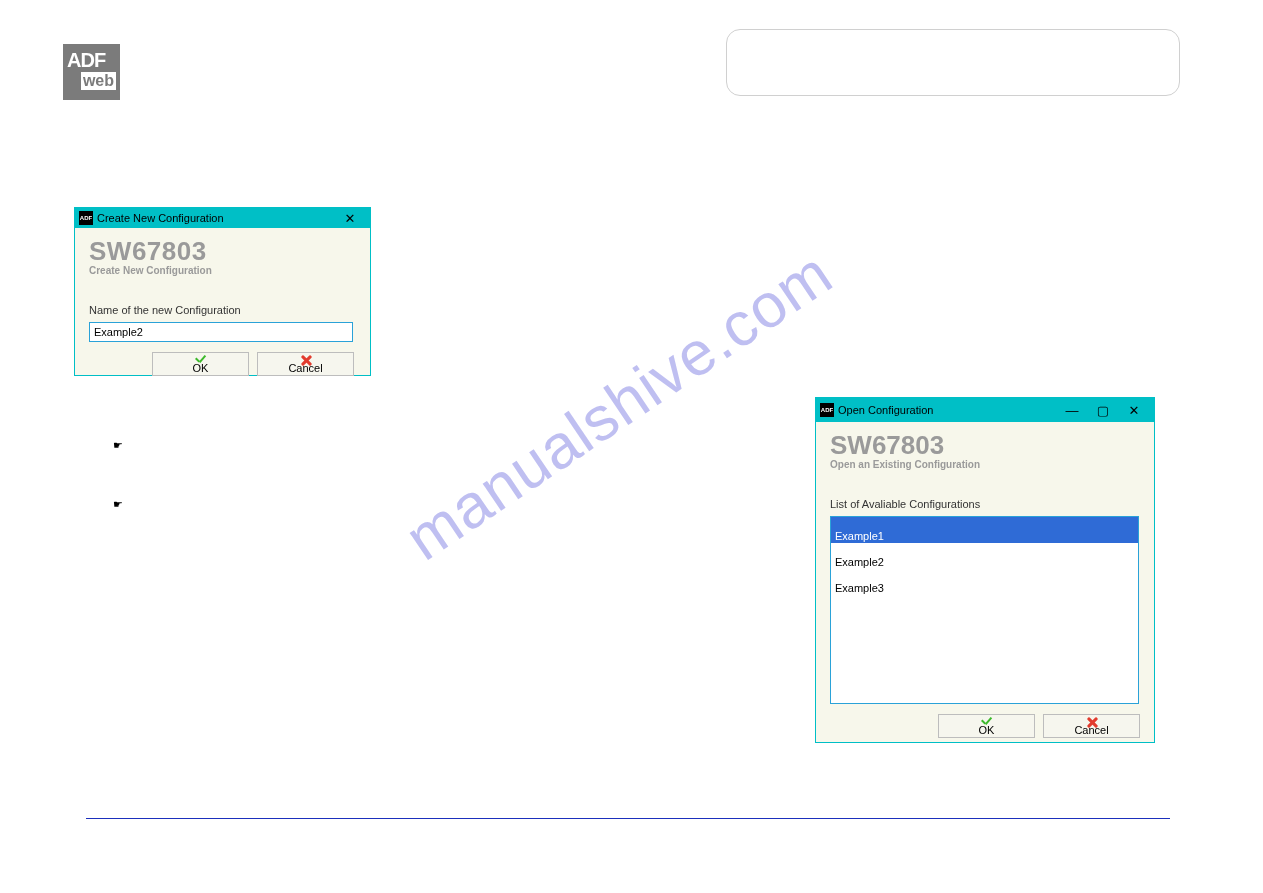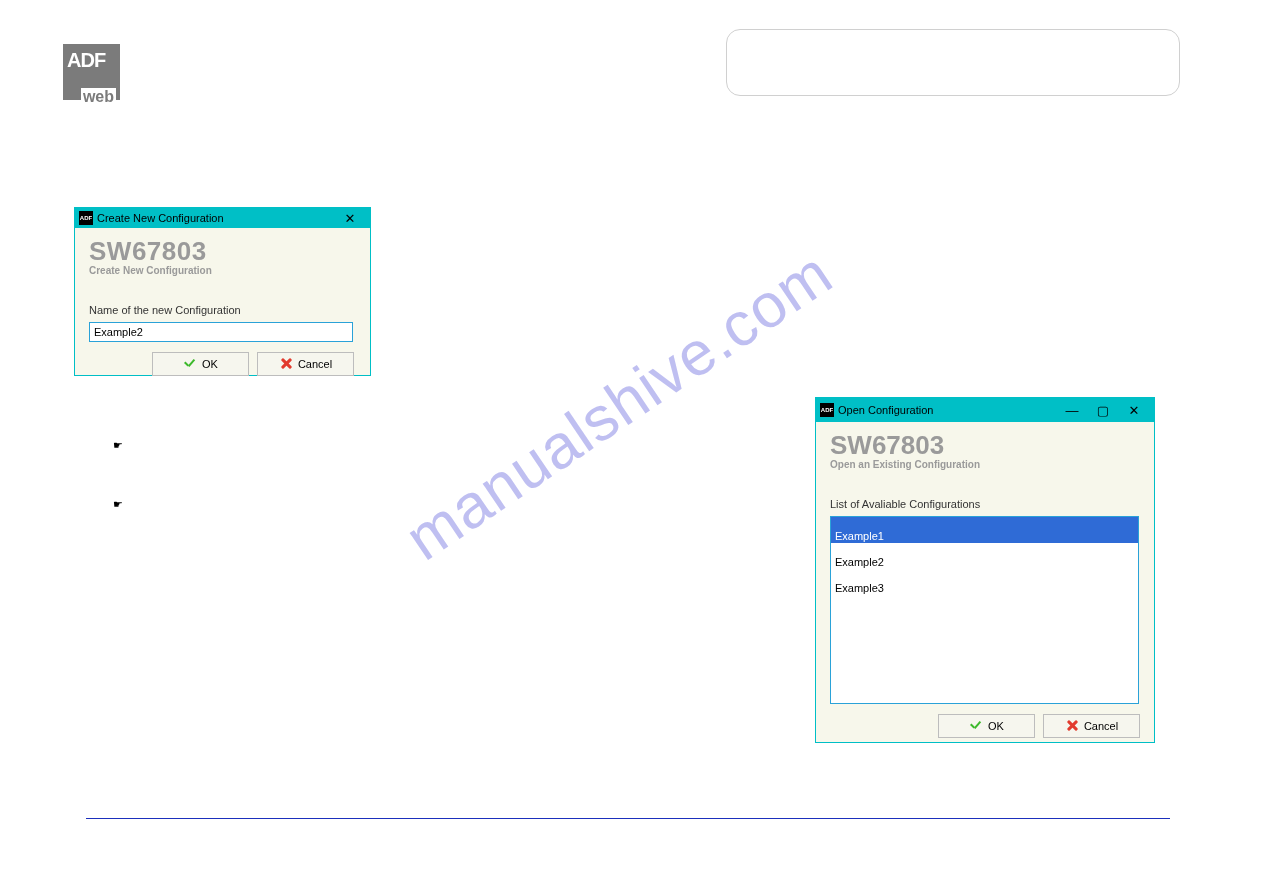--- a/index.html
+++ b/index.html
@@ -21,21 +21,21 @@
     width: 57px;
     height: 56px;
     background: #7b7b7b;
     color: #fff;
     font-family: Arial, sans-serif;
     font-weight: bold;
     line-height: 1;
     padding: 6px 4px 4px 4px;
   }
   .logo-adf { font-size: 20px; letter-spacing: -1px; }
-  .logo-web { font-size: 16px; text-align: right; background: #fff; color: #7b7b7b; display: inline-block; padding: 1px 2px; margin-top: 18px; float: right; }
+  .logo-web { font-size: 16px; text-align: right; background: #fff; color: #7b7b7b; display: inline-block; padding: 1px 2px; margin-top: 2px; float: right; }
   .logo-text { display: block; }
 
   
   .topright-box {
     position: absolute;
     left: 726px;
     top: 29px;
     width: 454px;
     height: 67px;
     border: 1px solid #d0d0d0;
@@ -148,20 +148,21 @@
     width: 97px;
     height: 24px;
     border: 1px solid #bdbdbd;
     background: #f6f6ee;
     font-size: 11px;
     display: inline-flex;
     align-items: center;
     justify-content: center;
     gap: 5px;
     cursor: pointer;
+    flex-direction: column;
   }
   .icon-check {
     width: 14px; height: 12px; display: inline-block; position: relative;
   }
   .icon-check::before {
     content: ""; position: absolute; left: 1px; top: 5px;
     width: 5px; height: 2px; background: #3cb92b; transform: rotate(45deg);
   }
   .icon-check::after {
     content: ""; position: absolute; left: 4px; top: 4px;

